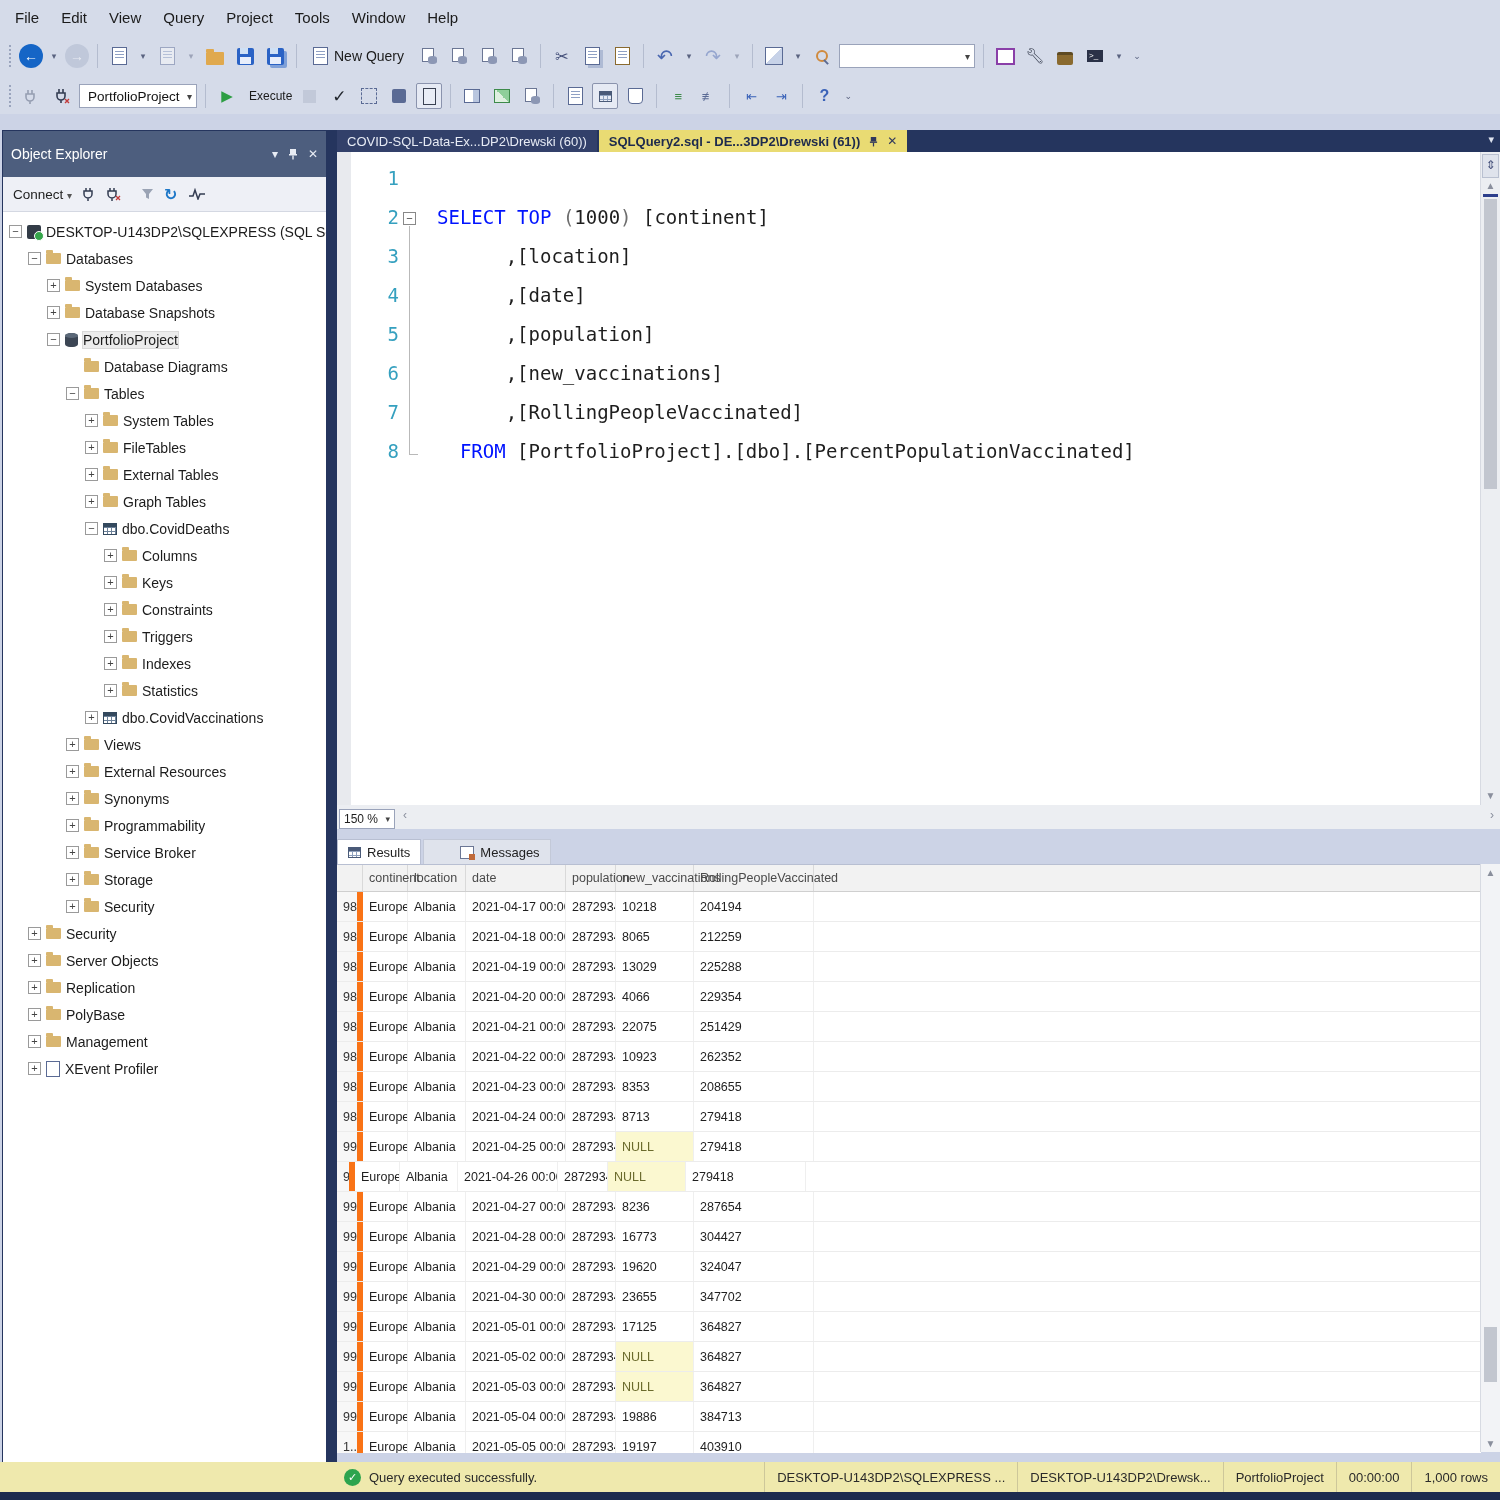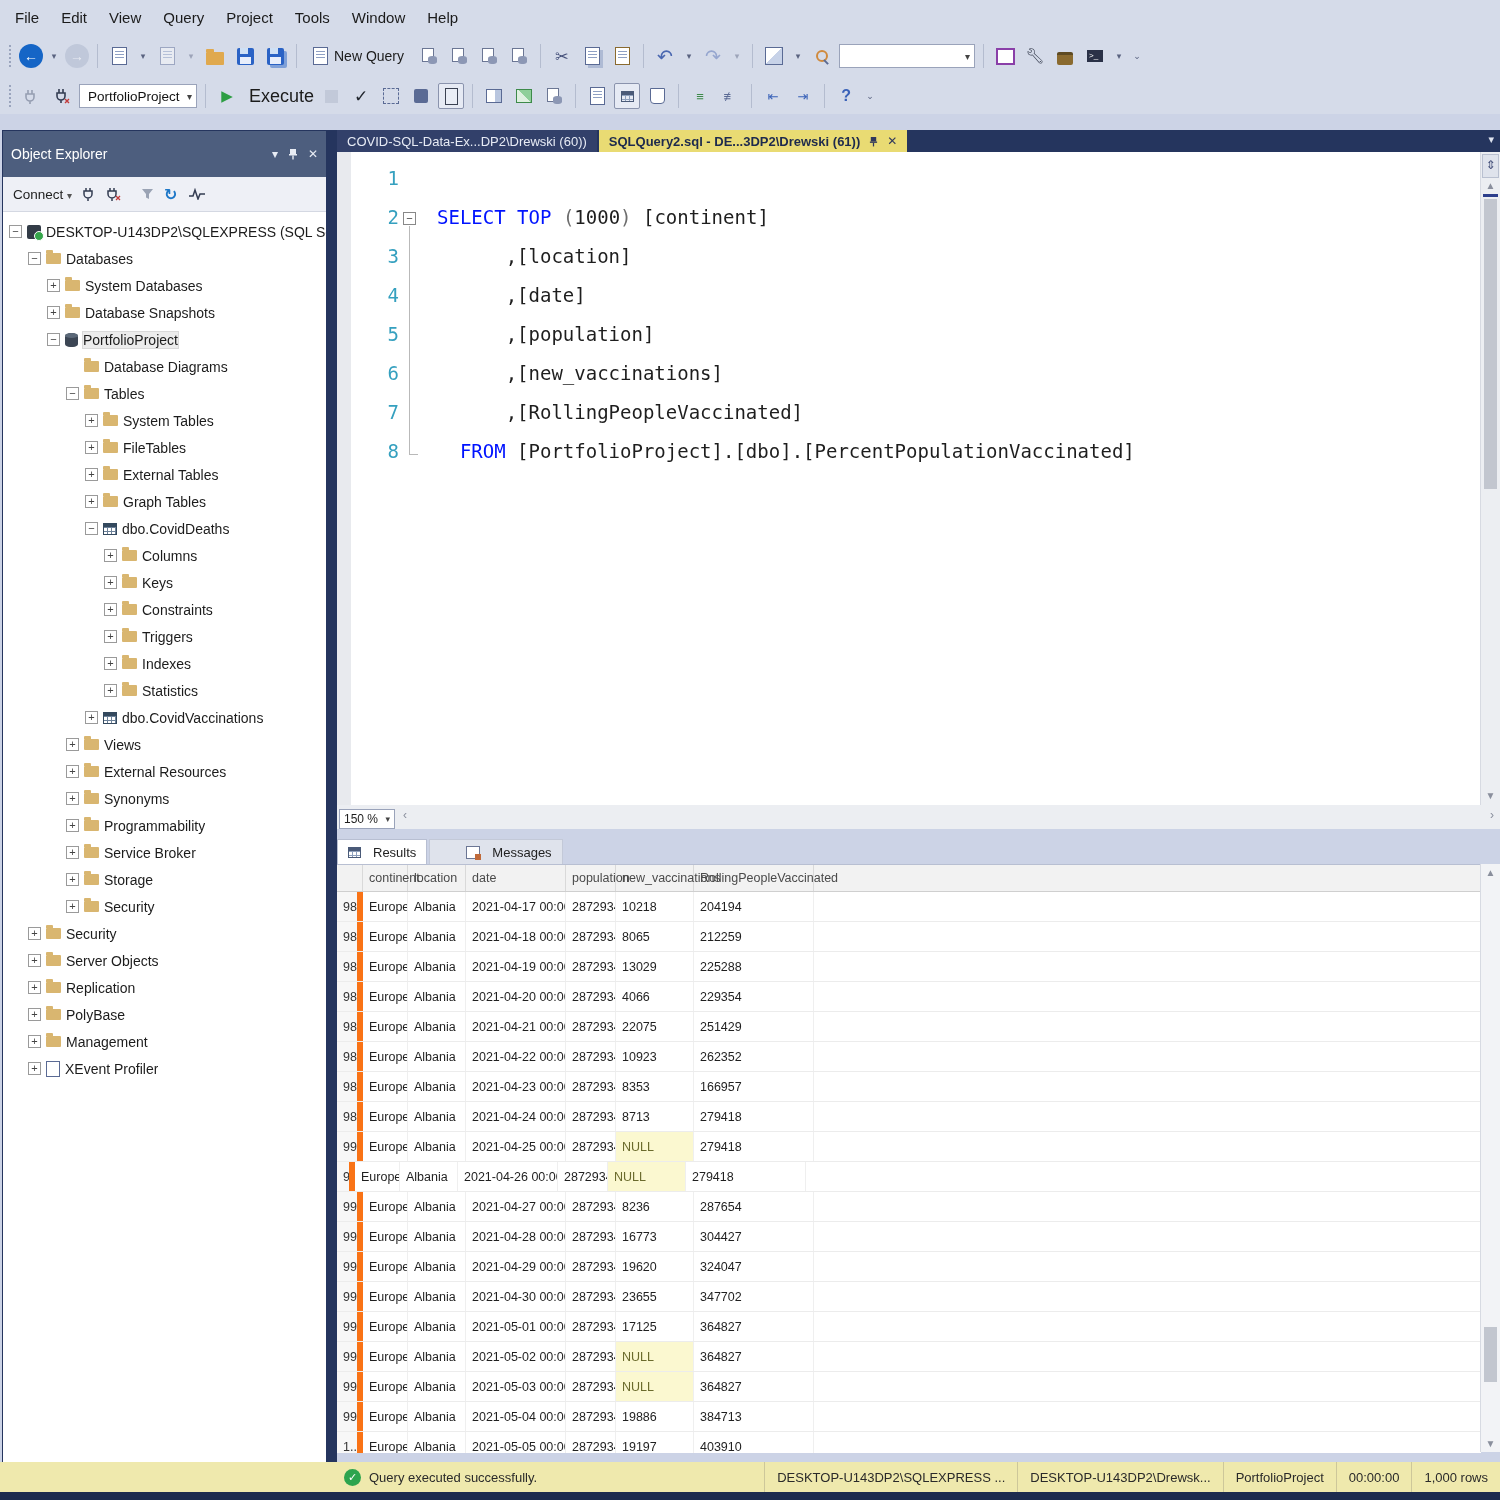--- a/index.html
+++ b/index.html
@@ -29,21 +29,21 @@
   .folder-open{width:18px;height:13px;background:#e0a94e;border-radius:1px;position:relative;margin-top:4px;}
   .folder-open:before{content:"";position:absolute;left:0;top:-3px;width:8px;height:3px;background:#e0a94e;border-radius:1px 1px 0 0;}
   .doc-icon{width:13px;height:16px;background:#fff;border:1px solid #5a6a94;position:relative;}
   .doc-icon:after{content:"";position:absolute;left:2px;top:3px;right:2px;height:1px;background:#8fa0c4;box-shadow:0 3px 0 #8fa0c4,0 6px 0 #8fa0c4;}
   .db-doc{width:15px;height:16px;position:relative;}
   .db-doc:before{content:"";position:absolute;left:0;top:0;width:10px;height:12px;background:#fff;border:1px solid #6b7694;}
   .db-doc:after{content:"";position:absolute;right:0;bottom:0;width:9px;height:8px;background:#8c97b4;border-radius:45% 45% 40% 40%/35% 35% 30% 30%;}
   .newquery-btn{display:flex;align-items:center;gap:6px;padding:3px 8px;font-size:14px;color:#1b1b1b;}
   .combo{background:#fff;border:1px solid #9aa3ba;height:24px;display:flex;align-items:center;justify-content:space-between;padding:0 4px 0 8px;font-size:13.5px;color:#111;box-sizing:border-box;}
   .combo .caret-down{font-size:10px;color:#444;margin-left:6px;}
-  .exec-label{font-size:18px;color:#1b1b1b;margin-left:5px;}
+  .exec-label{font-size:12px;color:#1b1b1b;margin-left:5px;}
   .play{color:#2e9e44;font-size:15px;}
   .mini-square{width:13px;height:13px;background:#aab3c6;}
   .checkmark{color:#22272e;font-size:17px;font-weight:bold;}
   .wrench{color:#3a4152;font-size:15px;}
   
   .oe{position:absolute;left:2px;top:130px;width:325px;height:1360px;background:#fff;border:1px solid #25355e;box-sizing:border-box;display:flex;flex-direction:column;}
   .oe-title{height:28px;background:#4d5e7e;color:#fff;display:flex;align-items:center;font-size:14px;padding:9px 8px;justify-content:space-between;flex:0 0 auto;}
   .oe-title-btns{display:flex;align-items:center;gap:10px;color:#e8ecf4;font-size:12px;}
   .oe-toolbar{height:34px;background:#eef0f6;border-bottom:1px solid #d4d8e2;display:flex;align-items:center;gap:10px;padding:0 10px;font-size:13.5px;color:#222;flex:0 0 auto;}
   .oe-tree{flex:1 1 auto;overflow:hidden;padding-top:6px;}
@@ -96,21 +96,21 @@
   .ed-vscroll .up{position:absolute;top:28px;left:0;right:0;text-align:center;color:#8a8f9d;font-size:10px;}
   .ed-vscroll .blue-line{position:absolute;top:42px;left:2px;right:2px;height:3px;background:#2c3e8c;}
   .ed-vscroll .thumb{position:absolute;top:47px;left:3px;right:3px;height:290px;background:#c2c6cf;}
   .ed-vscroll .down{position:absolute;bottom:4px;left:0;right:0;text-align:center;color:#8a8f9d;font-size:10px;}
   .ed-bottom{position:absolute;left:337px;top:805px;right:0;height:24px;background:#eceef2;display:flex;align-items:flex-end;}
   .zoom-combo{width:56px;height:20px;margin-left:2px;background:#fff;border:1px solid #9aa3ba;display:flex;align-items:center;justify-content:space-between;padding:0 4px;font-size:12px;box-sizing:border-box;}
   .ed-bottom .htrack{flex:1;position:relative;height:100%;}
   .ed-bottom .arr{position:absolute;top:3px;color:#8a8f9d;font-size:12px;}
   
   .results-tabs{position:absolute;left:337px;top:838px;right:0;height:26px;display:flex;align-items:flex-end;gap:2px;background:#ccd3e6;}
-  .rtab{height:24px;display:flex;align-items:center;gap:12px;padding:0 10px;font-size:13px;color:#222;}
+  .rtab{height:24px;display:flex;align-items:center;gap:6px;padding:0 10px;font-size:13px;color:#222;}
   .rtab.active{background:#fff;border:1px solid #b8bfd2;border-bottom:none;}
   .rtab.inactive{background:#dfe3ec;border:1px solid #c3c9d8;border-bottom:none;padding-left:36px;}
   .grid-ic{width:13px;height:11px;border:1px solid #4a5a78;box-sizing:border-box;background:
      linear-gradient(#4a5a78 0 3px,transparent 3px),
      repeating-linear-gradient(90deg,transparent 0 3px,#8ea0bd 3px 4px),
      repeating-linear-gradient(transparent 0 3px,#8ea0bd 3px 4px);}
   .msg-ic{width:12px;height:11px;background:#fff;border:1px solid #6b7694;position:relative;}
   .msg-ic:after{content:"";position:absolute;right:-2px;bottom:-2px;width:6px;height:6px;background:#c06a3a;}
   .resultsgrid{position:absolute;left:337px;top:864px;right:19px;height:588px;background:#fff;overflow:hidden;border-top:1px solid #b8bfd2;}
   .ghead{display:flex;height:26px;background:#f2f2f2;border-bottom:1px solid #cfcfcf;}
@@ -661,21 +661,21 @@
         <div class="gcell" style="width: 78px;">10923</div>
         <div class="gcell" style="width: 120px;">262352</div>
       </div>
       <div class="grow">
         <div class="gcell rownum" style="width: 26px;">988</div>
         <div class="gcell" style="width: 45px;">Europe</div>
         <div class="gcell" style="width: 58px;">Albania</div>
         <div class="gcell" style="width: 100px;">2021-04-23 00:00:00.000</div>
         <div class="gcell" style="width: 50px;">2872934</div>
         <div class="gcell" style="width: 78px;">8353</div>
-        <div class="gcell" style="width: 120px;">166957</div>
+        <div class="gcell" style="width: 120px;">208655</div>
       </div>
       <div class="grow">
         <div class="gcell rownum" style="width: 26px;">989</div>
         <div class="gcell" style="width: 45px;">Europe</div>
         <div class="gcell" style="width: 58px;">Albania</div>
         <div class="gcell" style="width: 100px;">2021-04-24 00:00:00.000</div>
         <div class="gcell" style="width: 50px;">2872934</div>
         <div class="gcell" style="width: 78px;">8713</div>
         <div class="gcell" style="width: 120px;">279418</div>
       </div>

